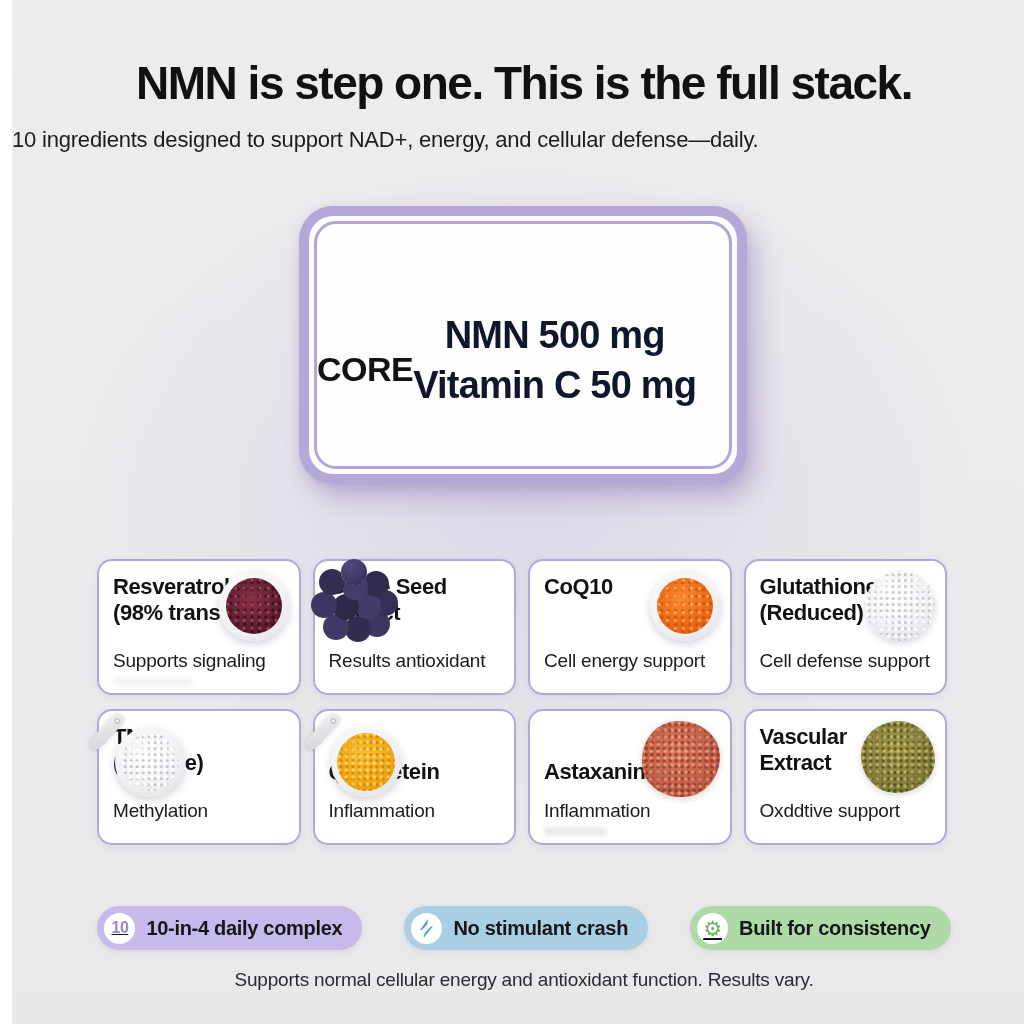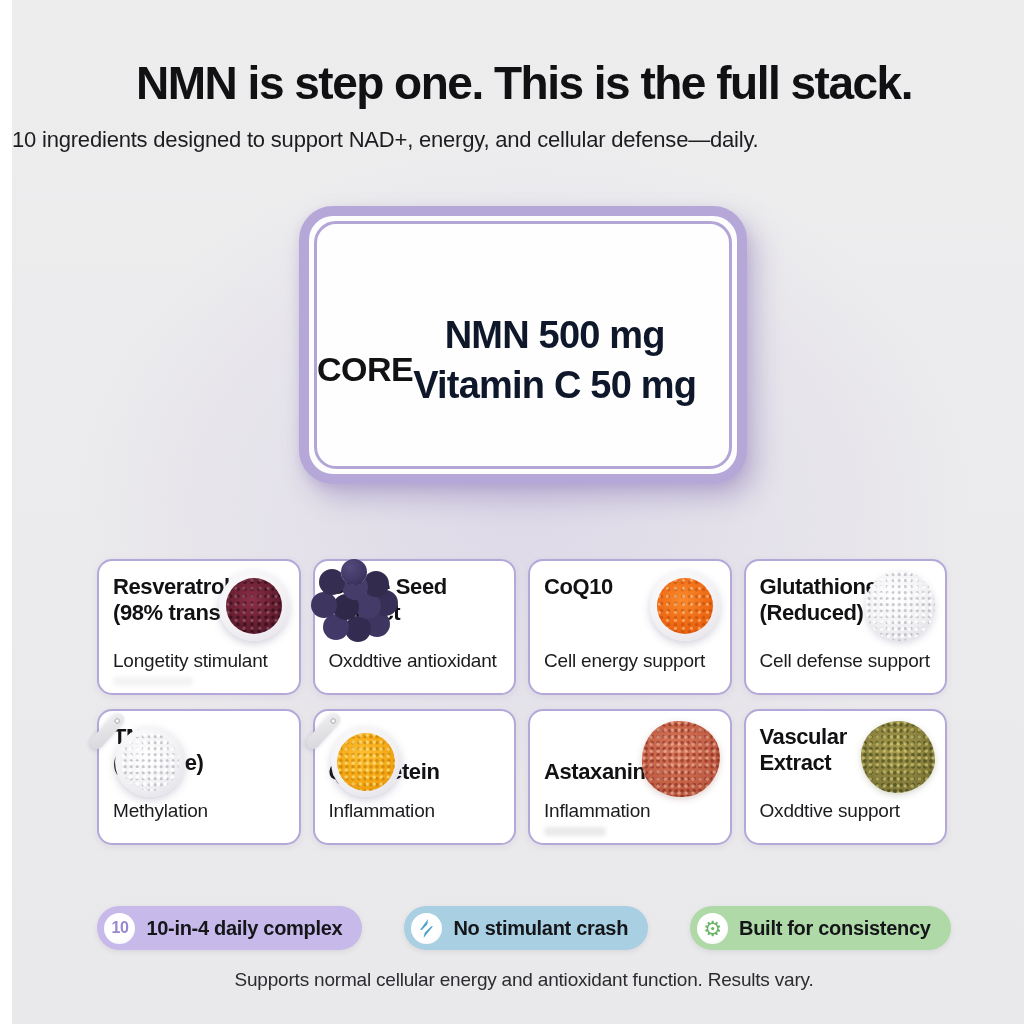--- a/index.html
+++ b/index.html
@@ -220,20 +220,21 @@
     height: 44px; border-radius: 22px;
     padding: 0 20px 0 7px;
     box-shadow: 0 2px 5px rgba(100,100,120,0.12);
   }
   .badge-circle {
     width: 31px; height: 31px; border-radius: 50%;
     background: radial-gradient(circle at 40% 35%, #ffffff 60%, #f1eff6 100%);
     display: grid; place-items: center;
     flex: 0 0 auto;
     position: relative;
+    text-decoration: underline;
   }
   .badge-label {
     font-size: 20px; font-weight: 700; letter-spacing: -0.3px;
     color: #15161a; white-space: nowrap;
   }
   .badge-ten-text { font-size: 16px; font-weight: 800; color: #9a88cf; letter-spacing: -0.5px; }
   .badge-gear-glyph { font-size: 21px; color: #69b364; line-height: 1; }
   .bolt-svg { display: block; }
   .bolt-slash {
     position: absolute; width: 25px; height: 3.5px; border-radius: 2px;
@@ -265,28 +266,28 @@
     </div>
   </div>
 
   <div class="grid">
 
     <div class="card">
       <div class="card-title">Resveratrol (98% trans-)</div>
       <div class="ing-img bowl">
         <div class="bowl-fill fill-resveratrol"></div>
       </div>
-      <div class="card-sub">Longetity stimulant</div>
+      <div class="card-sub">Supports signaling</div>
       <div class="ghost subtle"></div>
     </div>
 
     <div class="card">
       <div class="card-title">Grape Seed Extract</div>
       <div class="ing-img grapes"></div>
-      <div class="card-sub">Oxddtive antioxidant</div>
+      <div class="card-sub">Results antioxidant</div>
     </div>
 
     <div class="card">
       <div class="card-title">CoQ10</div>
       <div class="ing-img bowl">
         <div class="bowl-fill fill-coq10"></div>
       </div>
       <div class="card-sub">Cell energy support</div>
     </div>
 

